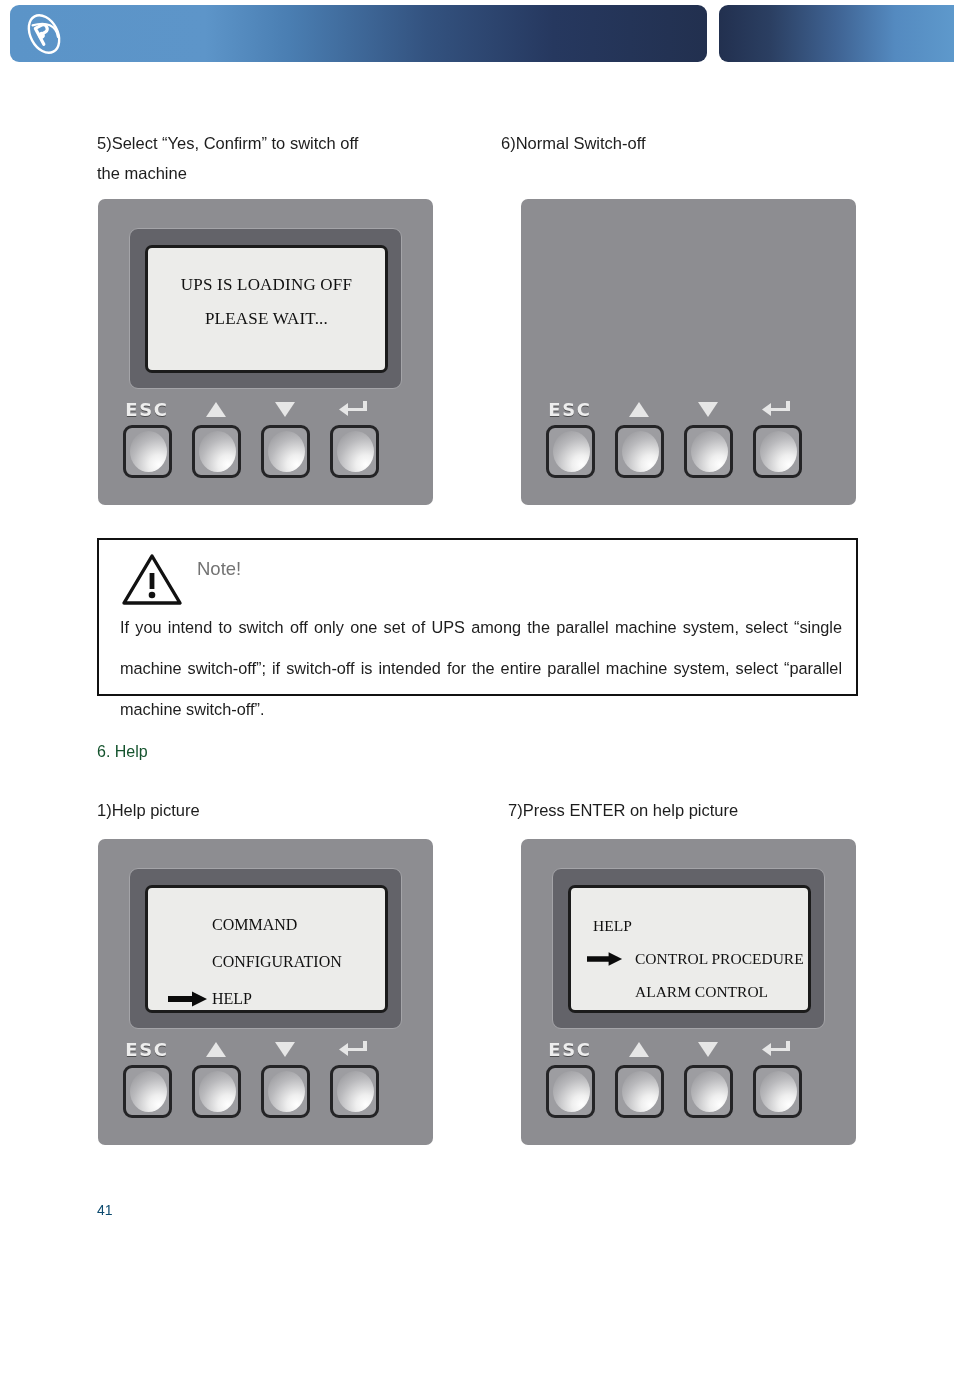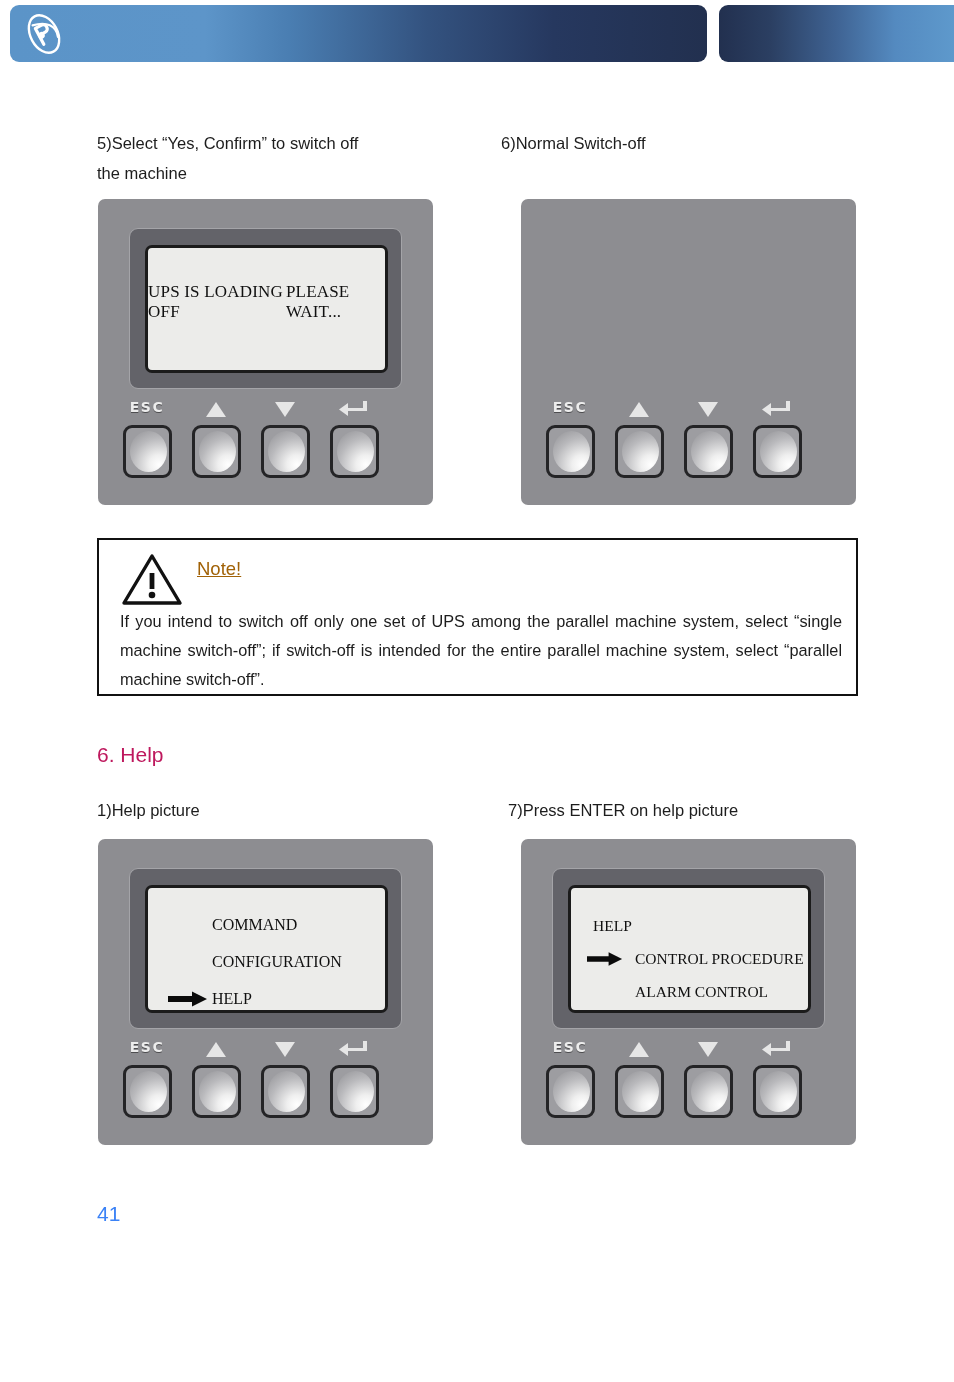--- a/index.html
+++ b/index.html
@@ -65,28 +65,28 @@
   
   .caption {
     position: absolute;
     font-size: 16.5px;
     color: #1d1d1d;
     line-height: 30px;
     white-space: pre-line;
   }
   .section-head {
     position: absolute;
-    font-size: 21px;
-    color: #be185d;
+    font-size: 16px;
+    color: #14532d;
   }
   .page-num {
     position: absolute;
     left: 97px; top: 1202px;
-    font-size: 21px;
-    color: #3b82f6;
+    font-size: 14px;
+    color: #0c4a6e;
   }
 
   
   .panel {
     position: absolute;
     width: 335px;
     height: 306px;
     background: #8d8d91;
     border-radius: 7px;
   }
@@ -111,21 +111,21 @@
   }
   .lcd-inner {
     position: absolute;
     left: 0; top: 0; right: 0; bottom: 0;
     font-family: "Liberation Serif", "DejaVu Serif", serif;
     color: #101010;
   }
   
   .lcd-center {
     display: flex;
-    flex-direction: row;
+    flex-direction: column;
     justify-content: center;
     align-items: center;
     height: 100%;
     padding-bottom: 14px;
     box-sizing: border-box;
   }
   .lcd-center .ln { font-size: 17px; letter-spacing: 0.2px; margin: 7px 0; }
 
   
   .lcd-menu {
@@ -162,21 +162,21 @@
     width: 335px;
   }
   .legend-item {
     position: absolute;
     width: 62px;
     text-align: center;
     color: #ededed;
   }
   .legend-esc {
     font-family: "DejaVu Sans", sans-serif;
-    font-size: 14px;
+    font-size: 18px;
     font-weight: bold;
     letter-spacing: 1.6px;
     text-shadow: 0 1px 0 #4e4e50;
   }
   .tri {
     width: 0; height: 0;
     margin: 3px auto 0;
     border-left: 10px solid transparent;
     border-right: 10px solid transparent;
   }
@@ -208,29 +208,28 @@
     width: 761px; height: 158px;
     border: 2px solid #111111;
     box-sizing: border-box;
     background: #ffffff;
   }
   .note-icon { position: absolute; left: 22px; top: 12px; width: 62px; height: 55px; }
   .note-title {
     position: absolute;
     left: 98px; top: 18px;
     font-size: 18.5px;
-    color: #a16207;
-    text-decoration: underline;
+    color: #737373;
   }
   .note-body {
     position: absolute;
     left: 21px; top: 67px;
     width: 722px;
     font-size: 16.3px;
-    line-height: 29px;
+    line-height: 41px;
     color: #1d1d1d;
     text-align: justify;
   }
 </style>
 </head>
 <body>
 
 <div class="header">
   <div class="hdr-bar-main"></div>
   <div class="hdr-bar-right"></div>

